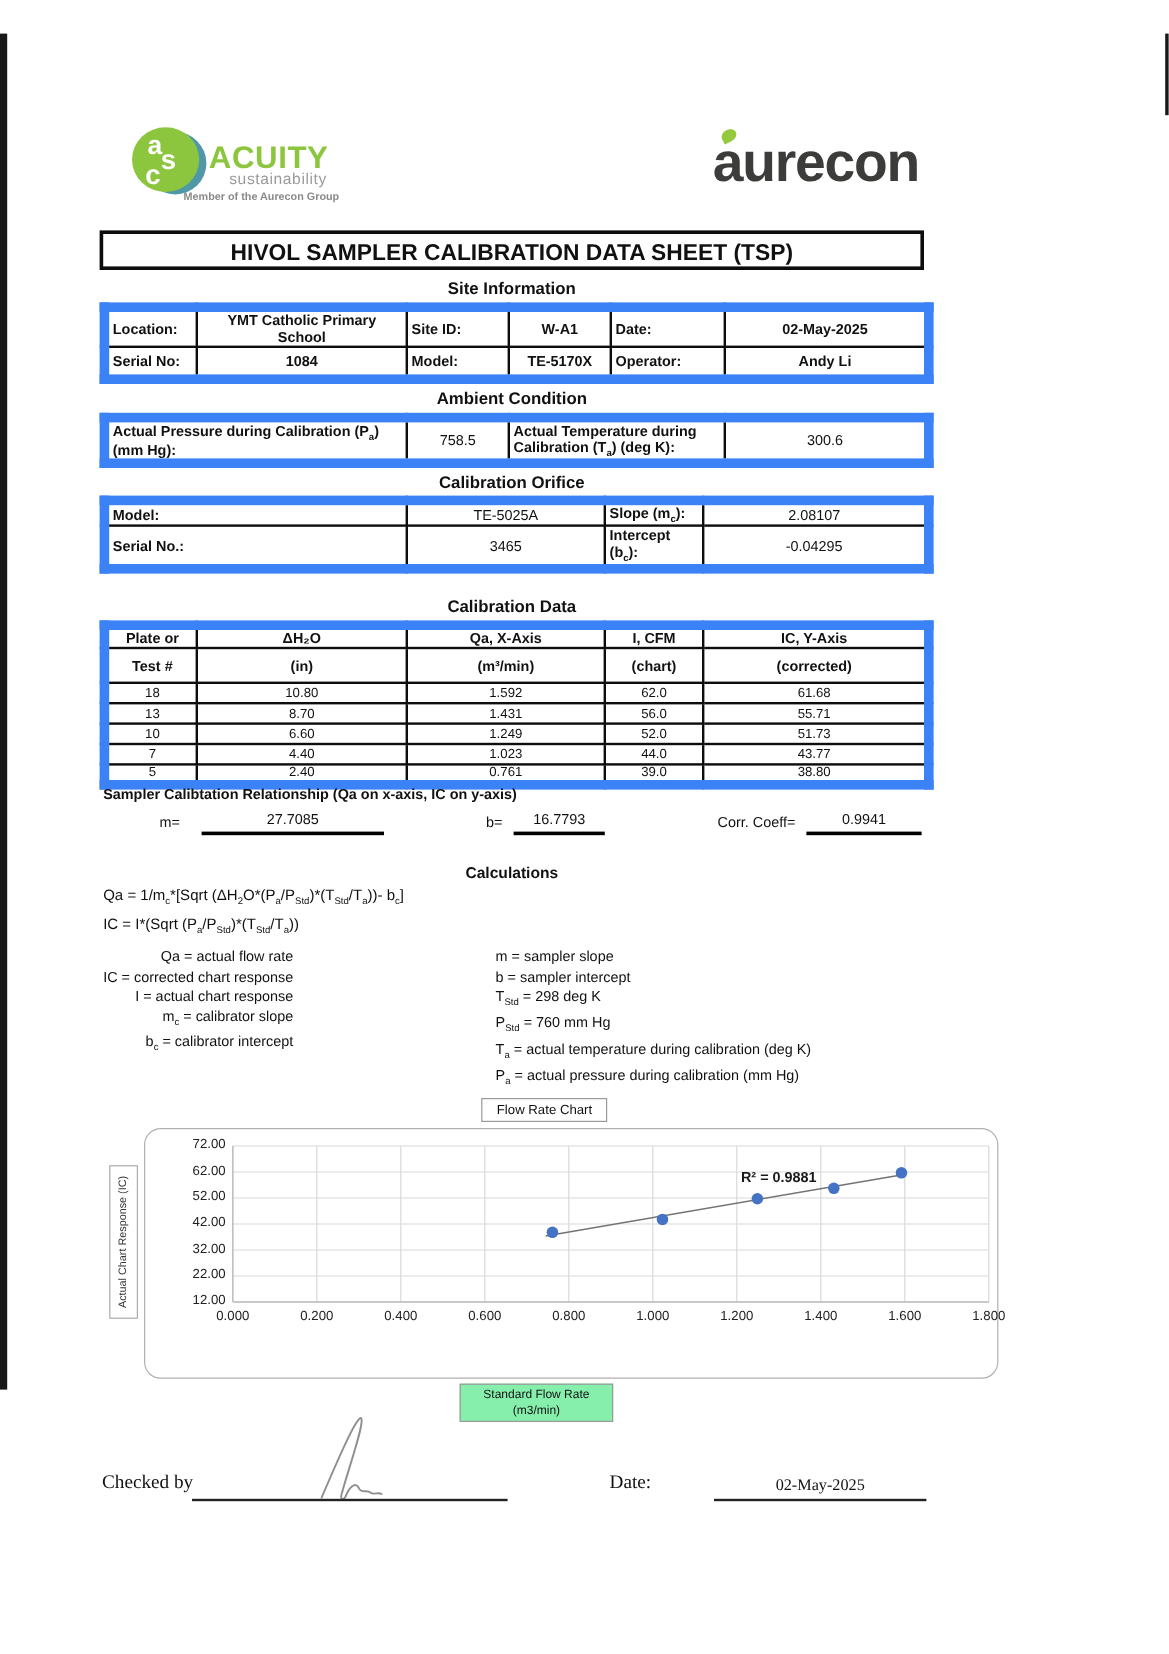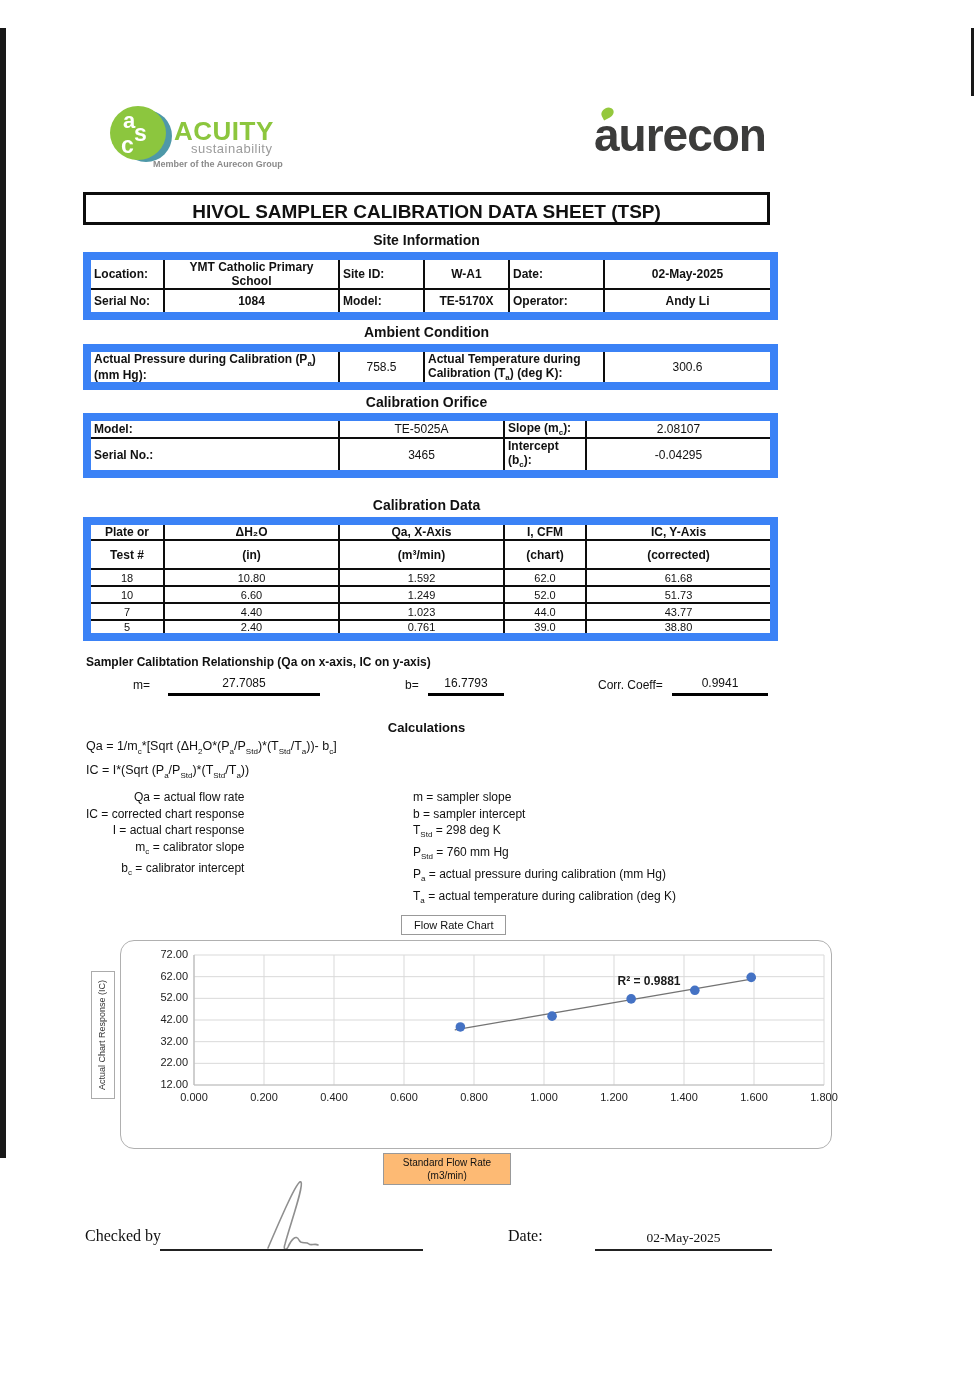--- a/index.html
+++ b/index.html
@@ -65,21 +65,21 @@
              border:1.4px solid #b0b0b0;border-radius:14px;background:#fff;}
   .ylab-box{position:absolute;left:-30px;top:30px;width:22px;height:126px;border:1px solid #ababab;
             writing-mode:vertical-rl;transform:rotate(180deg);text-align:center;font-size:9px;color:#333;
             line-height:20px;}
   .plot-wrap{position:absolute;left:73px;top:14px;width:630px;height:130px;}
   .plot-wrap svg{position:absolute;left:0;top:0;overflow:visible;}
   .ytick{position:absolute;right:636px;width:60px;text-align:right;font-size:11px;color:#222;}
   .xtick{position:absolute;top:136px;transform:translateX(-50%);font-size:11px;color:#222;white-space:nowrap;}
   .r2{position:absolute;transform:translate(-50%,-50%);font-size:12px;font-weight:600;color:#1a1a1a;white-space:nowrap;}
   .xlab-box{position:absolute;left:383px;top:238px;width:126px;border:1px solid #999;
-            text-align:center;font-size:10px;line-height:13px;padding:2px 0;background:#fdba74;}
+            text-align:center;font-size:10px;line-height:13px;padding:2px 0;background:#86efac;}
 
   
   .serif{font-family:"Liberation Serif",serif;}
   .checked-lbl{left:85px;top:1227px;font-size:16px;}
   .sig-line{left:160px;top:1249px;width:263px;border-top:2.5px solid #222;height:0;}
   .date-lbl{left:508px;top:1227px;font-size:16px;}
   .date-val{left:595px;top:1230px;width:177px;text-align:center;font-size:13.5px;}
   .date-line{left:595px;top:1249px;width:177px;border-top:2.5px solid #222;height:0;}
   .sig-svg{left:240px;top:1170px;}
 </style>
@@ -206,20 +206,27 @@
     <td class="hdr">(corrected)</td>
   </tr>
   <tr style="height:17px">
     <td class="val" style="font-size:11px">18</td>
     <td class="val" style="font-size:11px">10.80</td>
     <td class="val" style="font-size:11px">1.592</td>
     <td class="val" style="font-size:11px">62.0</td>
     <td class="val" style="font-size:11px">61.68</td>
   </tr>
   <tr style="height:17px">
+    <td class="val" style="font-size:11px">13</td>
+    <td class="val" style="font-size:11px">8.70</td>
+    <td class="val" style="font-size:11px">1.431</td>
+    <td class="val" style="font-size:11px">56.0</td>
+    <td class="val" style="font-size:11px">55.71</td>
+  </tr>
+  <tr style="height:17px">
     <td class="val" style="font-size:11px">10</td>
     <td class="val" style="font-size:11px">6.60</td>
     <td class="val" style="font-size:11px">1.249</td>
     <td class="val" style="font-size:11px">52.0</td>
     <td class="val" style="font-size:11px">51.73</td>
   </tr>
   <tr style="height:17px">
     <td class="val" style="font-size:11px">7</td>
     <td class="val" style="font-size:11px">4.40</td>
     <td class="val" style="font-size:11px">1.023</td>
@@ -255,22 +262,22 @@
     <div>IC = corrected chart response</div>
     <div>I = actual chart response</div>
     <div>m<sub>c</sub>  = calibrator slope</div>
     <div>b<sub>c</sub>  = calibrator intercept</div>
   </div>
   <div class="col colR">
     <div>m = sampler slope</div>
     <div>b  = sampler intercept</div>
     <div>T<sub>Std</sub> = 298 deg K</div>
     <div>P<sub>Std</sub> = 760 mm Hg</div>
+    <div>T<sub>a</sub> = actual temperature during calibration (deg K)</div>
     <div>P<sub>a</sub> = actual pressure during calibration (mm Hg)</div>
-    <div>T<sub>a</sub> = actual temperature during calibration (deg K)</div>
   </div>
 </div>
 
 <div class="abs chart-sec">
   <div class="chart-title-box">Flow Rate Chart</div>
   <div class="chart-box">
     <div class="ylab-box">Actual Chart Response (IC)</div>
     <div class="plot-wrap" id="plot-wrap">
       <svg id="plot-svg" width="630" height="130">
           <line x1="0" y1="0" x2="0" y2="130" stroke="#D9D9D9" stroke-width="1"></line>

